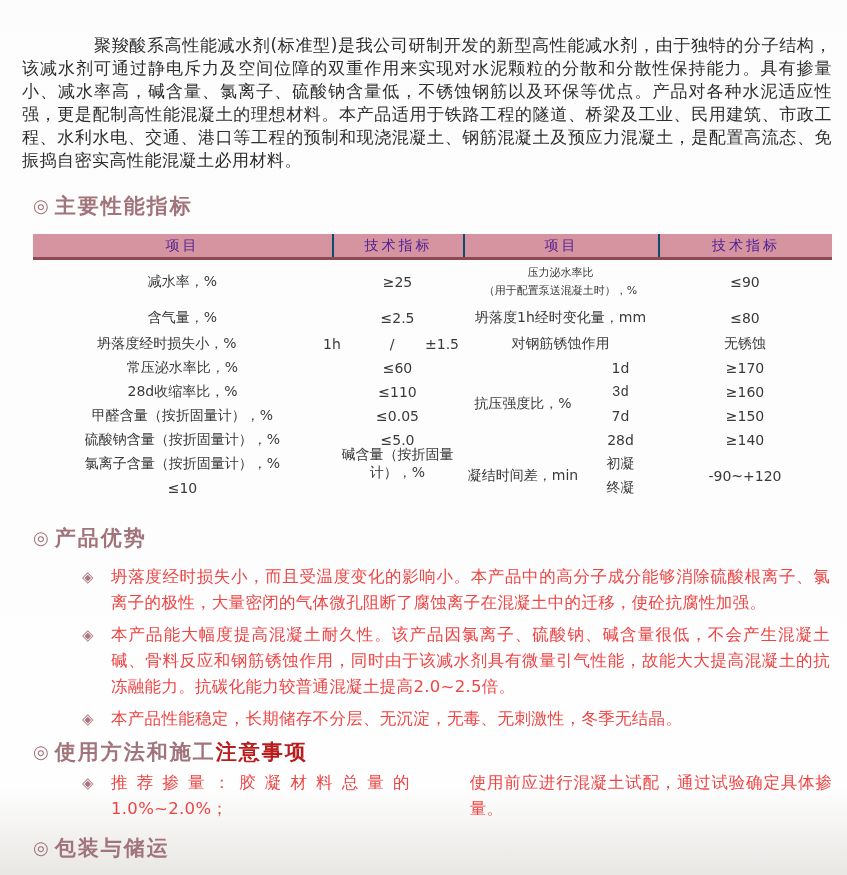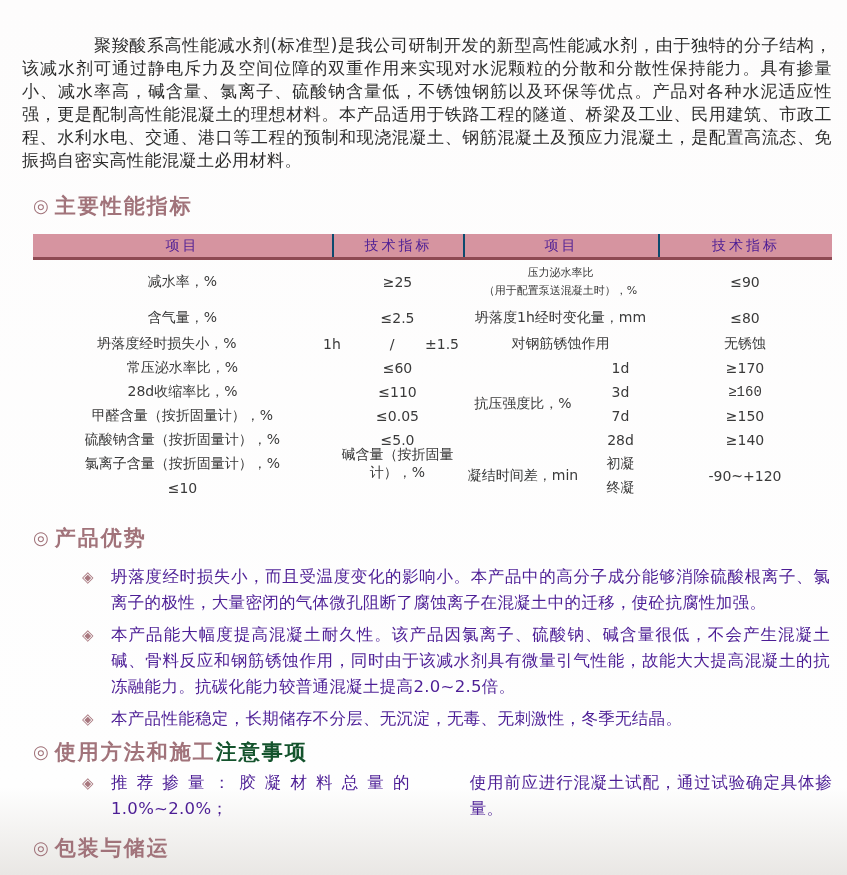--- a/index.html
+++ b/index.html
@@ -30,21 +30,21 @@
     height: 28px;
     display: flex;
     align-items: center;
     font-size: 21px;
     font-weight: bold;
     color: #a1737a;
     letter-spacing: 2px;
     line-height: 28px;
   }
   h2.sec .marker { font-size: 18px; margin-right: 6px; letter-spacing: 0; }
-  h2.sec .sub { color: #14532d; }
+  h2.sec .sub { color: #b91c1c; }
   h2.adv  { margin-top: 24px; }
   h2.use  { margin-top: 0; }
   h2.pack { margin-top: 12px; }
 
   
   .perf-table { width: 799px; margin: 14px 0 0 11px; font-size: 14px; color: #3a3a3a; }
   .pt-head {
     display: grid;
     grid-template-columns: 299px 131px 195px 174px;
     background: #d694a0;
@@ -79,41 +79,41 @@
   .sp-val   { flex: 1;      text-align: center; }
 
   .p1  { grid-area: 1 / 1 / 2 / 3; flex-direction: column; font-size: 11px; line-height: 18px; }
   .p1v { grid-area: 1 / 3; }
   .p2  { grid-area: 2 / 1 / 3 / 3; }
   .p2v { grid-area: 2 / 3; }
   .p3  { grid-area: 3 / 1 / 4 / 3; }
   .p3v { grid-area: 3 / 3; }
   .p4l { grid-area: 4 / 1 / 8 / 2; }
   .a1 { grid-area: 4 / 2; } .v1 { grid-area: 4 / 3; }
-  .a2 { grid-area: 5 / 2; } .v2 { grid-area: 5 / 3; font-family: Liberation Mono, monospace; }
+  .a2 { grid-area: 5 / 2; font-family: Liberation Mono, monospace; } .v2 { grid-area: 5 / 3; }
   .a3 { grid-area: 6 / 2; } .v3 { grid-area: 6 / 3; }
   .a4 { grid-area: 7 / 2; } .v4 { grid-area: 7 / 3; }
   .p5l { grid-area: 8 / 1 / 10 / 2; }
   .s1 { grid-area: 8 / 2; } .s2 { grid-area: 9 / 2; }
   .p5v { grid-area: 8 / 3 / 10 / 4; }
 
   
   .bullets { margin: 12px 0 0 60px; }
   .bullet  { display: flex; margin-bottom: 6px; }
   .bullet .diamond {
     width: 22px; flex: 0 0 22px;
     color: #a8777e; font-size: 15px; line-height: 26px;
     margin-right: 7px;
   }
   .bullet p {
     width: 719px;
     font-size: 16.5px; line-height: 26px;
     letter-spacing: 0.3px;
     text-align: justify;
-    color: #4c1d95;
+    color: #ef4444;
   }
   .bullets-use  { margin-top: 4px;  }
   .use-line { display: flex; }
   .use-line .gap { width: 60px; flex: 0 0 60px; }
   .use-line p { width: auto; }
 </style>
 </head>
 <body>
 
 <div class="page">

